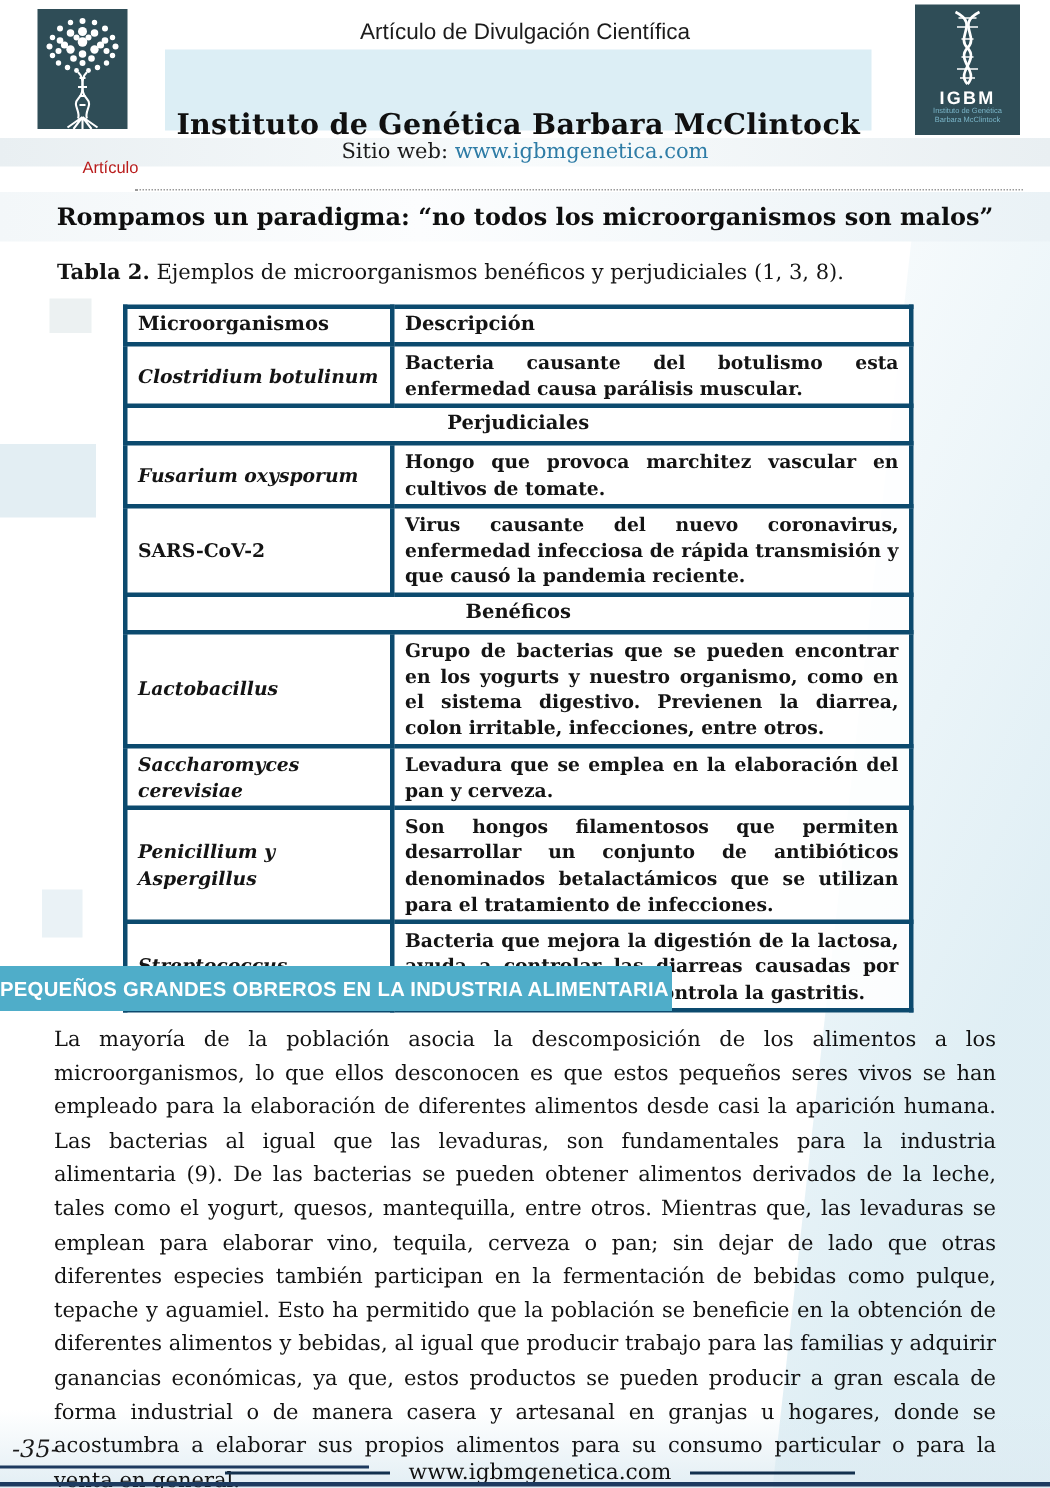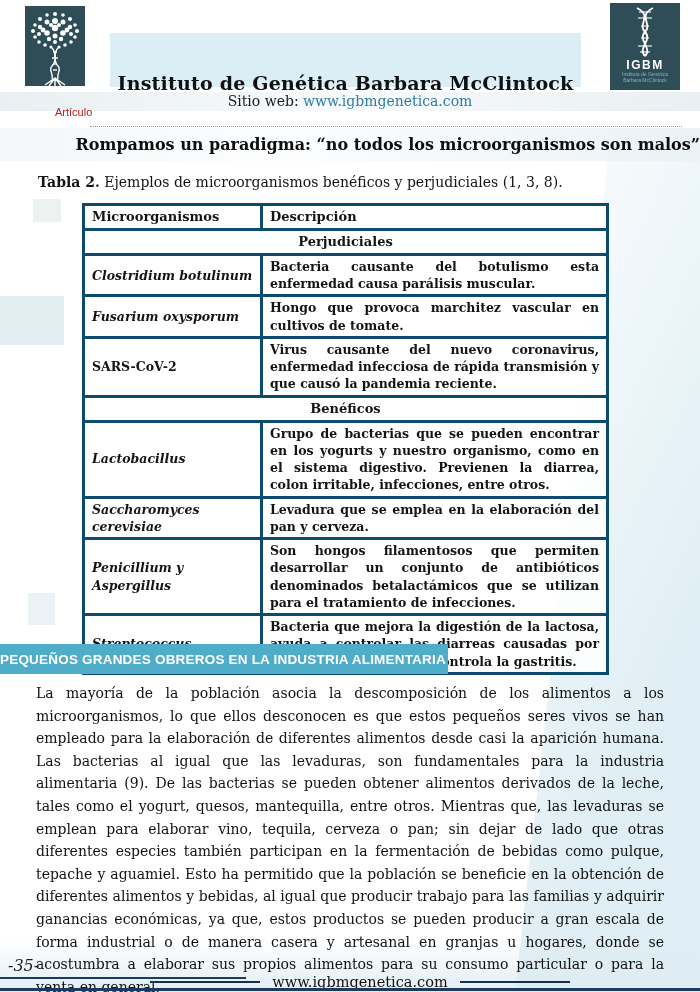--- a/index.html
+++ b/index.html
@@ -34,21 +34,21 @@
                      line-height:6px; text-align:center; }
   .site-strip { position:absolute; top:92px; left:0; width:100%; height:19px;
                 background:linear-gradient(90deg,#e9eff2,#f8fbfc 50%,#e9eff2);
                 text-align:center; font-size:14px; line-height:19px; color:#1b1b1b; }
   .site-strip .url { color:#2e7ca6; text-decoration:none; cursor:pointer; }
   .article-label { position:absolute; top:106px; left:55px; font-family:"Liberation Sans", sans-serif;
                    font-size:11px; color:#b91c1c; }
   .dotted { position:absolute; top:126px; left:90px; width:592px; border-top:1px dotted #9a9a9a; }
   .title-band { position:absolute; top:128px; left:0; width:100%; height:33px;
                 background:linear-gradient(90deg,#f3f7f9,#fcfdfe 40%,#eaf2f6);
-                display:flex; align-items:center; justify-content:flex-end; }
+                display:flex; align-items:center; justify-content:center; }
   .title-band h1 { font-size:16px; font-weight:bold; color:#0e0e0e; }
 
   
   .caption { position:absolute; top:174px; left:38px; width:600px; font-size:14px; color:#141414; }
   .caption b { font-weight:bold; }
   table.micro { position:absolute; top:203px; left:82px; width:527px; border-collapse:collapse;
                 background:rgba(255,255,255,0.85); }
   table.micro th, table.micro td { border:3px solid #0c4a6e; padding:2px 7px; font-size:12.5px;
                 line-height:1.38; color:#141414; vertical-align:middle; }
   table.micro th { text-align:left; font-size:13px; }
@@ -149,20 +149,21 @@
           <line x1="16" y1="32" x2="24" y2="32"></line>
         <line x1="13" y1="40" x2="27" y2="40"></line>
           <line x1="15" y1="46" x2="25" y2="46"></line>
       </g>
     </svg>
     <div class="acronym">IGBM</div>
     <div class="sub">Instituto de Genética</div>
     <div class="sub">Barbara McClintock</div>
   </div>
 
+  <div class="kicker">Artículo de Divulgación Científica</div>
 
   <div class="band">
     <h2>Instituto de Genética Barbara McClintock</h2>
   </div>
 
   <div class="site-strip">
     <span>Sitio web:</span>
     <span class="url">www.igbmgenetica.com</span>
   </div>
 
@@ -179,25 +180,25 @@
 
   <table class="micro">
     <thead>
       <tr>
         <th>Microorganismos</th>
         <th>Descripción</th>
       </tr>
     </thead>
     <tbody>
         <tr>
-          <td colspan="2" class="section">Perjudiciales</td>
-        </tr>
-        <tr>
           <td class="name it">Clostridium botulinum</td>
           <td class="desc">Bacteria causante del botulismo esta enfermedad causa parálisis muscular.</td>
+        </tr>
+        <tr>
+          <td colspan="2" class="section">Perjudiciales</td>
         </tr>
         <tr>
           <td class="name it">Fusarium oxysporum</td>
           <td class="desc">Hongo que provoca marchitez vascular en cultivos de tomate.</td>
         </tr>
         <tr>
           <td class="name">SARS-CoV-2</td>
           <td class="desc">Virus causante del nuevo coronavirus, enfermedad infecciosa de rápida transmisión y que causó la pandemia reciente.</td>
         </tr>
         <tr>

